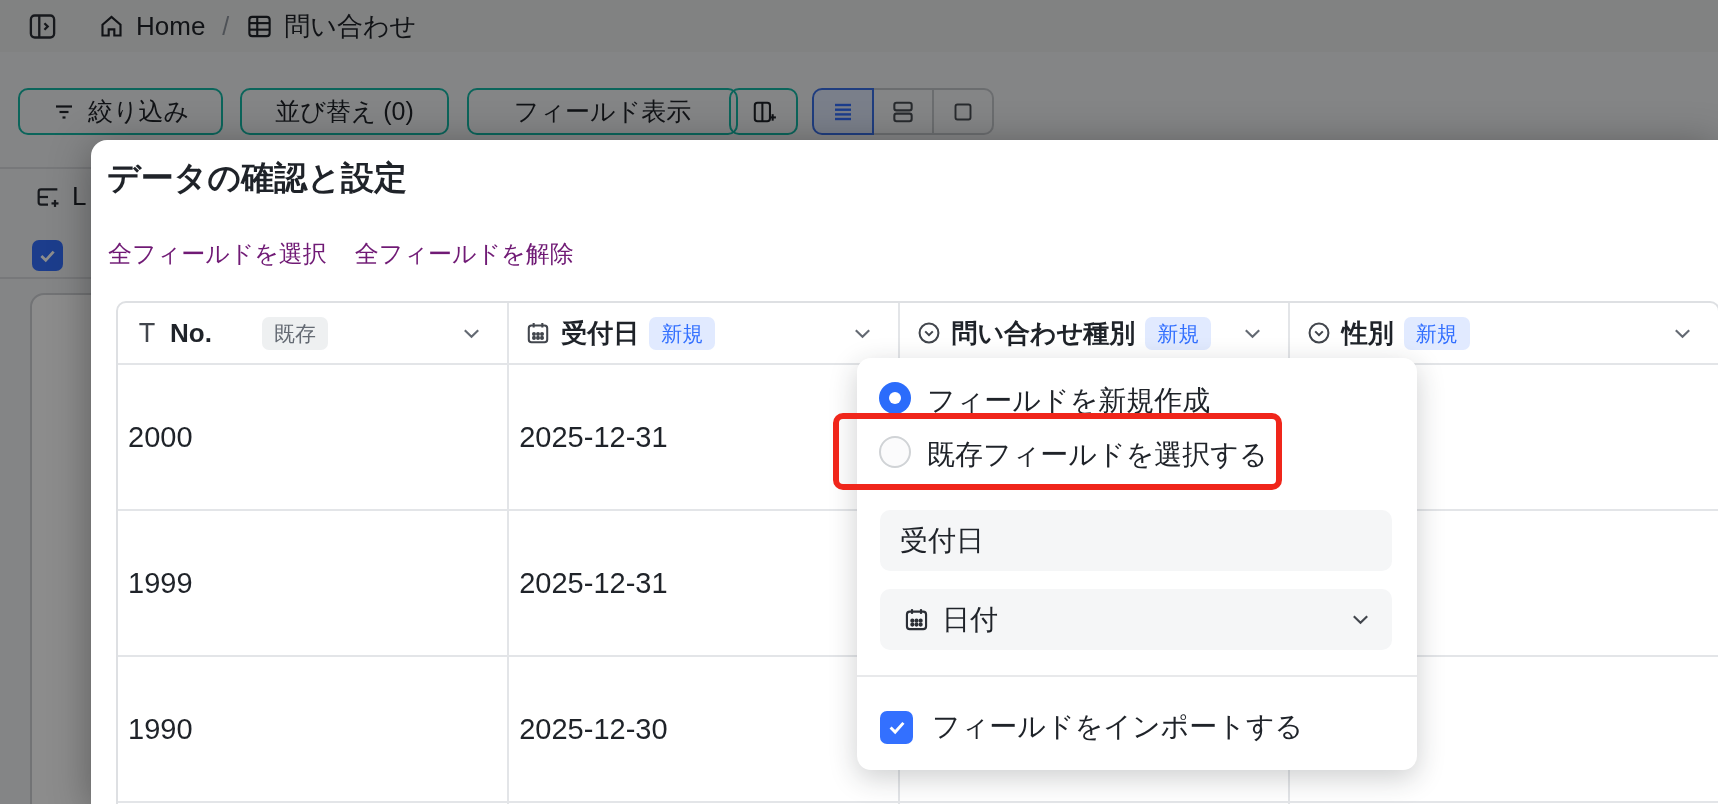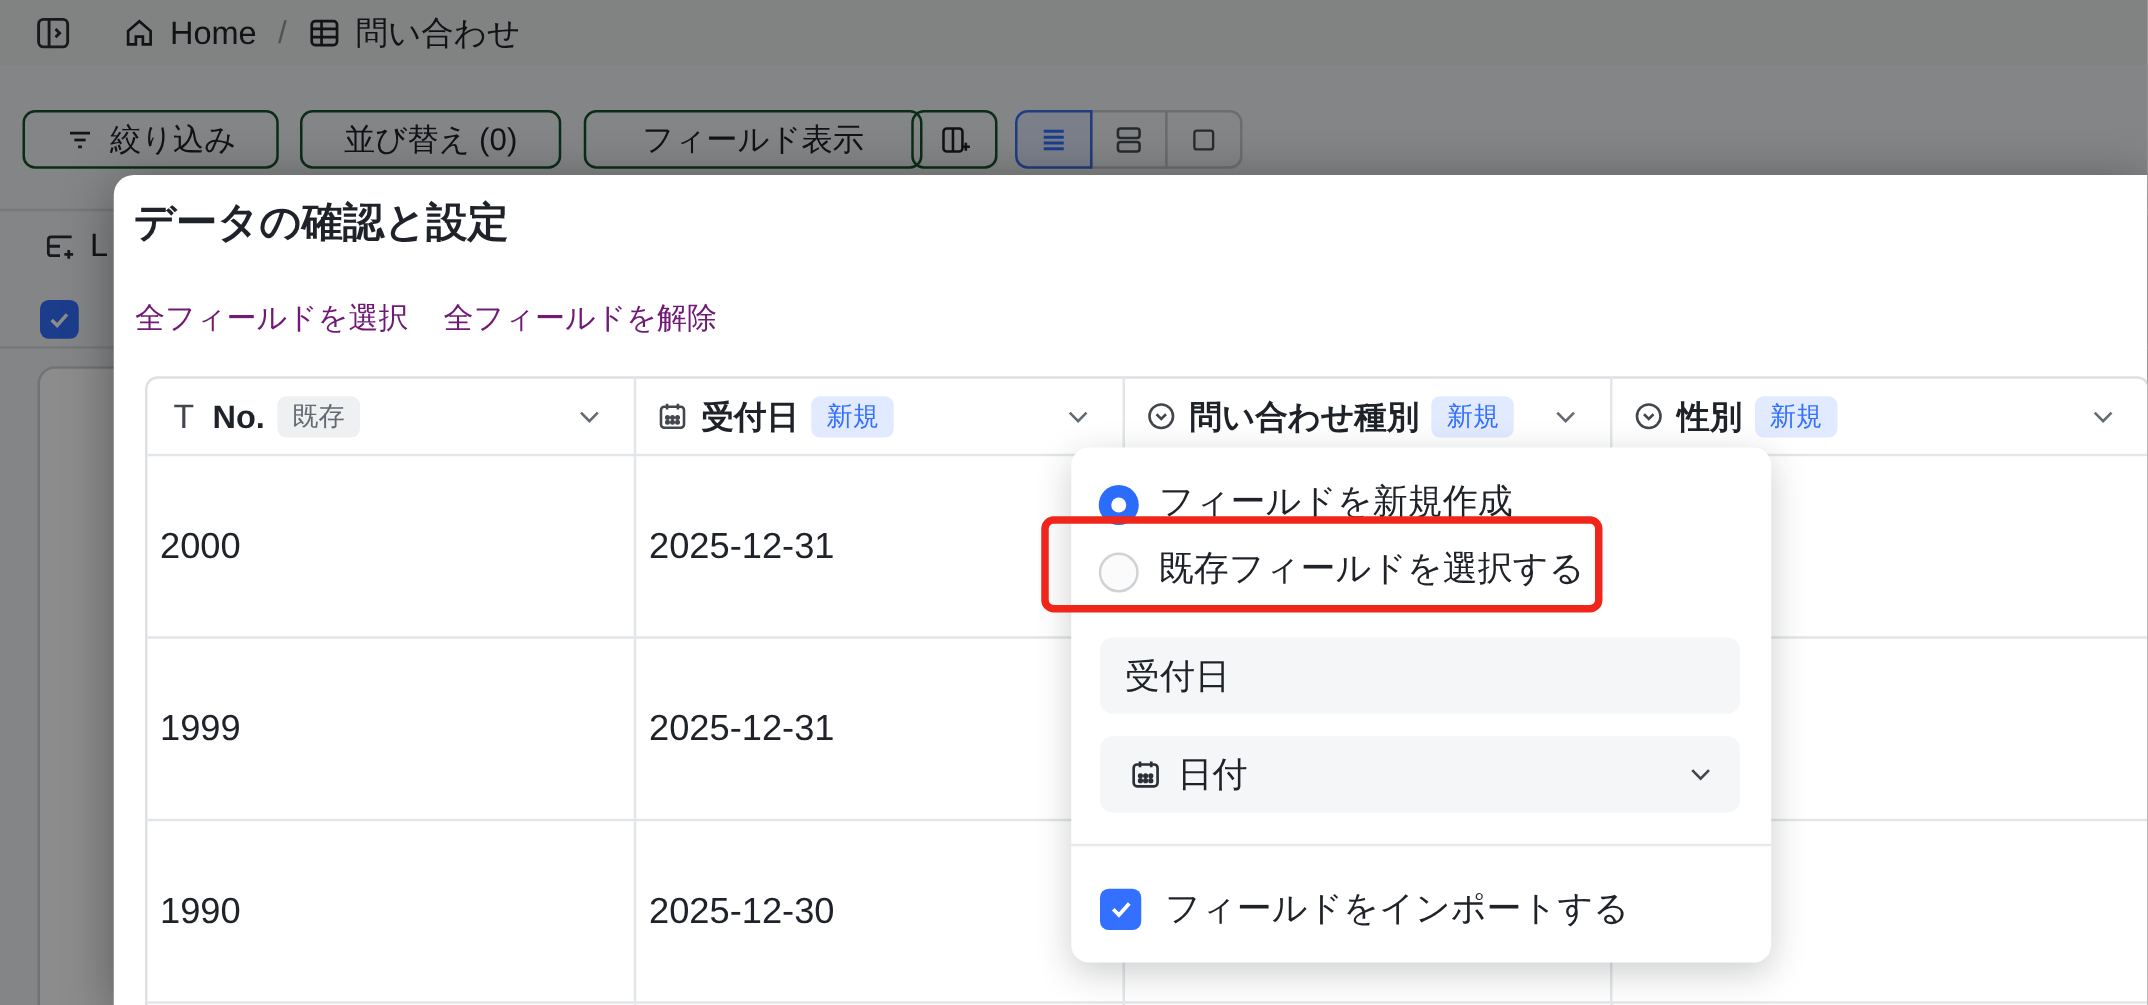--- a/index.html
+++ b/index.html
@@ -9,21 +9,21 @@
 
   
   .bg { position:absolute; inset:0; }
   .topbar { position:absolute; left:0; top:0; width:100%; height:52px; background:#eceded;
             display:flex; align-items:center;text-align:center; }
   .collapse-btn { position:absolute; left:27px; top:11px; width:31px; height:31px; color:#2b2f36; }
   .crumb { position:absolute; display:flex; align-items:center; gap:11px; left:98px; top:0; height:52px; font-size:26px; color:#1f2329; }
   .crumb .sep { color:#8f959e; font-size:25px; padding:0 6px; }
   .icon24 { width:27px; height:27px; display:inline-block; }
 
-  .toolbar-btn { position:absolute; top:88px; height:47px; border:2px solid #14532d; border-radius:10px;
+  .toolbar-btn { position:absolute; top:88px; height:47px; border:2px solid #14b8a6; border-radius:10px;
                  display:flex; align-items:center; justify-content:center; gap:12px; font-size:25px; color:#1f2329; background:transparent; }
   .seg { position:absolute; top:88px; left:812px; width:187px; height:47px; border-radius:10px; display:flex; }
   .seg .segitem { width:62px; height:47px; border:2px solid #c3c6cb; display:flex; align-items:center; justify-content:center; color:#4a4f55; background:transparent; }
   .seg .segitem:first-child { border-radius:10px 0 0 10px; }
   .seg .segitem:last-child  { border-radius:0 10px 10px 0; }
   .seg .segitem + .segitem { margin-left:-2px; }
   .seg .segitem.sel { background:#dfe8fb; border-color:#3a6fe8; color:#3370ff; z-index:1; }
 
   .hline { position:absolute; left:0; width:100%; height:2px; background:#d9dbde; }
   .viewtab { position:absolute; left:34px; top:181px; display:flex; align-items:center; gap:10px; font-size:26px; color:#1f2329; }
@@ -46,28 +46,28 @@
   .tr.head { height:62px; }
   .tr.body { height:146px; }
   .td { display:flex; align-items:center; padding-left:16px; position:relative; }
   .td.c0 { width:401px; } .td.c1 { width:400px; } .td.c2 { width:400px; } .td.c3 { width:439px; }
   .td:not(.c3) { border-right:2px solid #e3e5e8; }
   .head .td { gap:10px; font-size:26px; font-weight:700; }
   .body .td { font-size:29px; font-weight:400; color:#1f2329;padding-left:10px; }
   .typeicon { width:26px; height:26px; color:#42464d; flex:0 0 auto; }
   .t-glyph { font-size:27px; font-weight:500; color:#42464d; width:26px; text-align:center; }
   .badge { height:33px; line-height:33px; padding:0 12px; border-radius:7px; font-size:21px; font-weight:400; }
-  .badge.gray { background:#eef0f1; color:#646a73; }
+  .badge.gray { background:#eef0f1; color:#646a73;margin-left:40px; }
   .badge.blue { background:#e1eaff; color:#3370ff; }
   .colchev { margin-left:auto; margin-right:24px; width:23px; height:23px; color:#646a73; flex:0 0 auto; }
 
   
   .panel { position:absolute; left:766px; top:218px; width:560px; height:412px; background:#fff; border-radius:14px;
            box-shadow:0 8px 28px rgba(31,35,41,.22); z-index:5; }
-  .radio-row { position:absolute; left:22px; display:flex; align-items:flex-end; gap:16px; font-size:28px; color:#1f2329; }
+  .radio-row { position:absolute; left:22px; display:flex; align-items:flex-start; gap:16px; font-size:28px; color:#1f2329; }
   .radio-row.r1 { top:24px; } .radio-row.r2 { top:78px; }
   .radio { width:32px; height:32px; border-radius:50%; flex:0 0 auto; }
   .radio.on  { background:#2b6cfb; position:relative; }
   .radio.on::after { content:""; position:absolute; left:10px; top:10px; width:12px; height:12px; border-radius:50%; background:#fff; }
   .radio.off { background:#fbfbfc; border:2px solid #d0d3d6; }
   .fld-input { position:absolute; left:23px; top:152px; width:512px; height:61px; background:#f5f6f7; border-radius:10px;
                display:flex; align-items:center; padding-left:20px; font-size:28px; color:#1f2329; }
   .fld-select { position:absolute; left:23px; top:231px; width:512px; height:61px; background:#f5f6f7; border-radius:10px;
                 display:flex; align-items:center; gap:12px; padding:0 20px 0 23px; font-size:28px; color:#1f2329; }
   .fld-select .chev { margin-left:auto; width:23px; height:23px; color:#42464d; }

